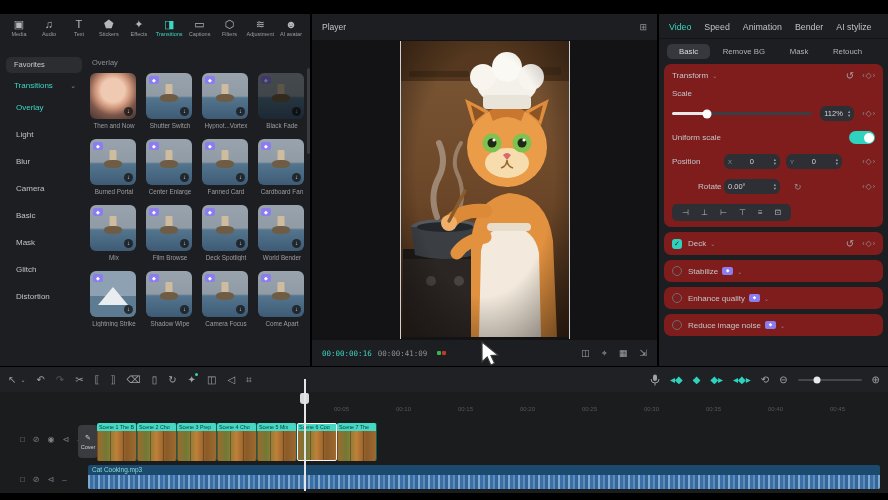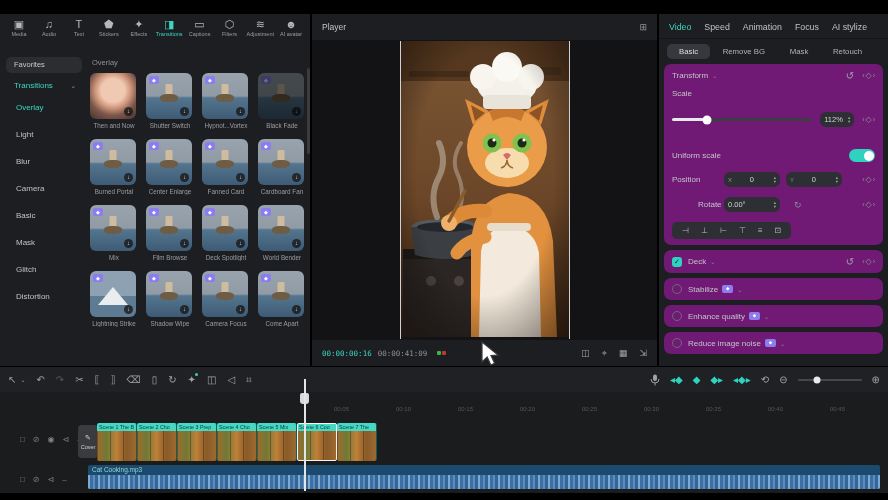--- a/index.html
+++ b/index.html
@@ -75,21 +75,21 @@
   
   #right-panel { left:659px; top:14px; width:229px; height:352px; background:#1d1e21; overflow:hidden; }
   .insp-tabs { display:flex; gap:13px; padding:8px 0 6px 10px; font-size:8.8px; color:#c0c2c5;
     border-bottom:1px solid #141518; }
   .insp-tabs .tab { cursor:pointer; }
   .insp-tabs .tab.active { color:#3bd6c4; }
   .insp-subtabs { display:flex; align-items:center; justify-content:space-between;
     padding:5px 14px 5px 8px; font-size:7.8px; color:#b0b2b6; }
   .subtab { padding:3px 12px; border-radius:5px; cursor:pointer; }
   .subtab.active { background:#37383d; color:#dddee0; }
-  .card { background:#701a75; border-radius:7px; margin:0 5px 5px 5px; padding:6px 8px; }
+  .card { background:#7f1d1d; border-radius:7px; margin:0 5px 5px 5px; padding:6px 8px; }
   .row { display:flex; align-items:center; }
   .row + .row { margin-top:7px; }
   .lbl { font-size:8px; color:#c3c5c8; }
   .dim { color:#8a8d91; }
   .spacer { flex:1; }
   .kf { display:inline-flex; align-items:center; gap:1px; color:#8f9296; font-size:7px; }
   .kf .d { font-size:8px; }
   .reset-g { font-size:10px; color:#9fa2a6; margin-right:8px; cursor:pointer; }
   .slider { position:relative; flex:1; height:3px; background:#3c3d42; border-radius:2px; margin:0 8px 0 0; }
   .slider .fill { position:absolute; left:0; top:0; height:3px; width:25%; background:#e8e9ea; border-radius:2px; }
@@ -426,21 +426,21 @@
       <span class="icon">⇲</span>
     </div>
   </div>
 </div>
 
 <div id="right-panel" class="panel">
   <div class="insp-tabs">
     <span class="tab active">Video</span>
     <span class="tab">Speed</span>
     <span class="tab">Animation</span>
-    <span class="tab">Focus</span>
+    <span class="tab">Bender</span>
     <span class="tab">AI stylize</span>
   </div>
   <div class="insp-subtabs">
     <span class="subtab active">Basic</span>
     <span class="subtab">Remove BG</span>
     <span class="subtab">Mask</span>
     <span class="subtab">Retouch</span>
   </div>
 
   <div class="card">
@@ -451,39 +451,39 @@
       <span class="reset-g icon">↺</span>
       <span class="kf">
         <span>‹</span>
           <span class="d icon">◇</span>
           <span>›</span>
       </span>
     </div>
     <div class="row" style="margin-top:8px;">
       <span class="lbl">Scale</span>
     </div>
-    <div class="row" style="margin-top:14px;">
+    <div class="row" style="margin-top:8px;">
       <span class="slider">
           <span class="fill"></span>
           <span class="knob"></span>
         </span>
       <span class="valbox">
         <span>112%</span>
         <span class="stepper">
             <span>▴</span>
             <span>▾</span>
           </span>
       </span>
       <span class="kf" style="margin-left:8px;">
         <span>‹</span>
           <span class="d">◇</span>
           <span>›</span>
       </span>
     </div>
-    <div class="row" style="margin-top:22px;">
+    <div class="row" style="margin-top:10px;">
       <span class="lbl">Uniform scale</span>
       <span class="spacer"></span>
       <span class="toggle"></span>
     </div>
     <div class="row" style="margin-top:10px;">
       <span class="lbl" style="width:52px;">Position</span>
       <span class="valbox" style="width:56px;justify-content:space-between;">
         <span class="dim" style="font-size:6px;">X</span>
         <span>0</span>
         <span class="stepper">

